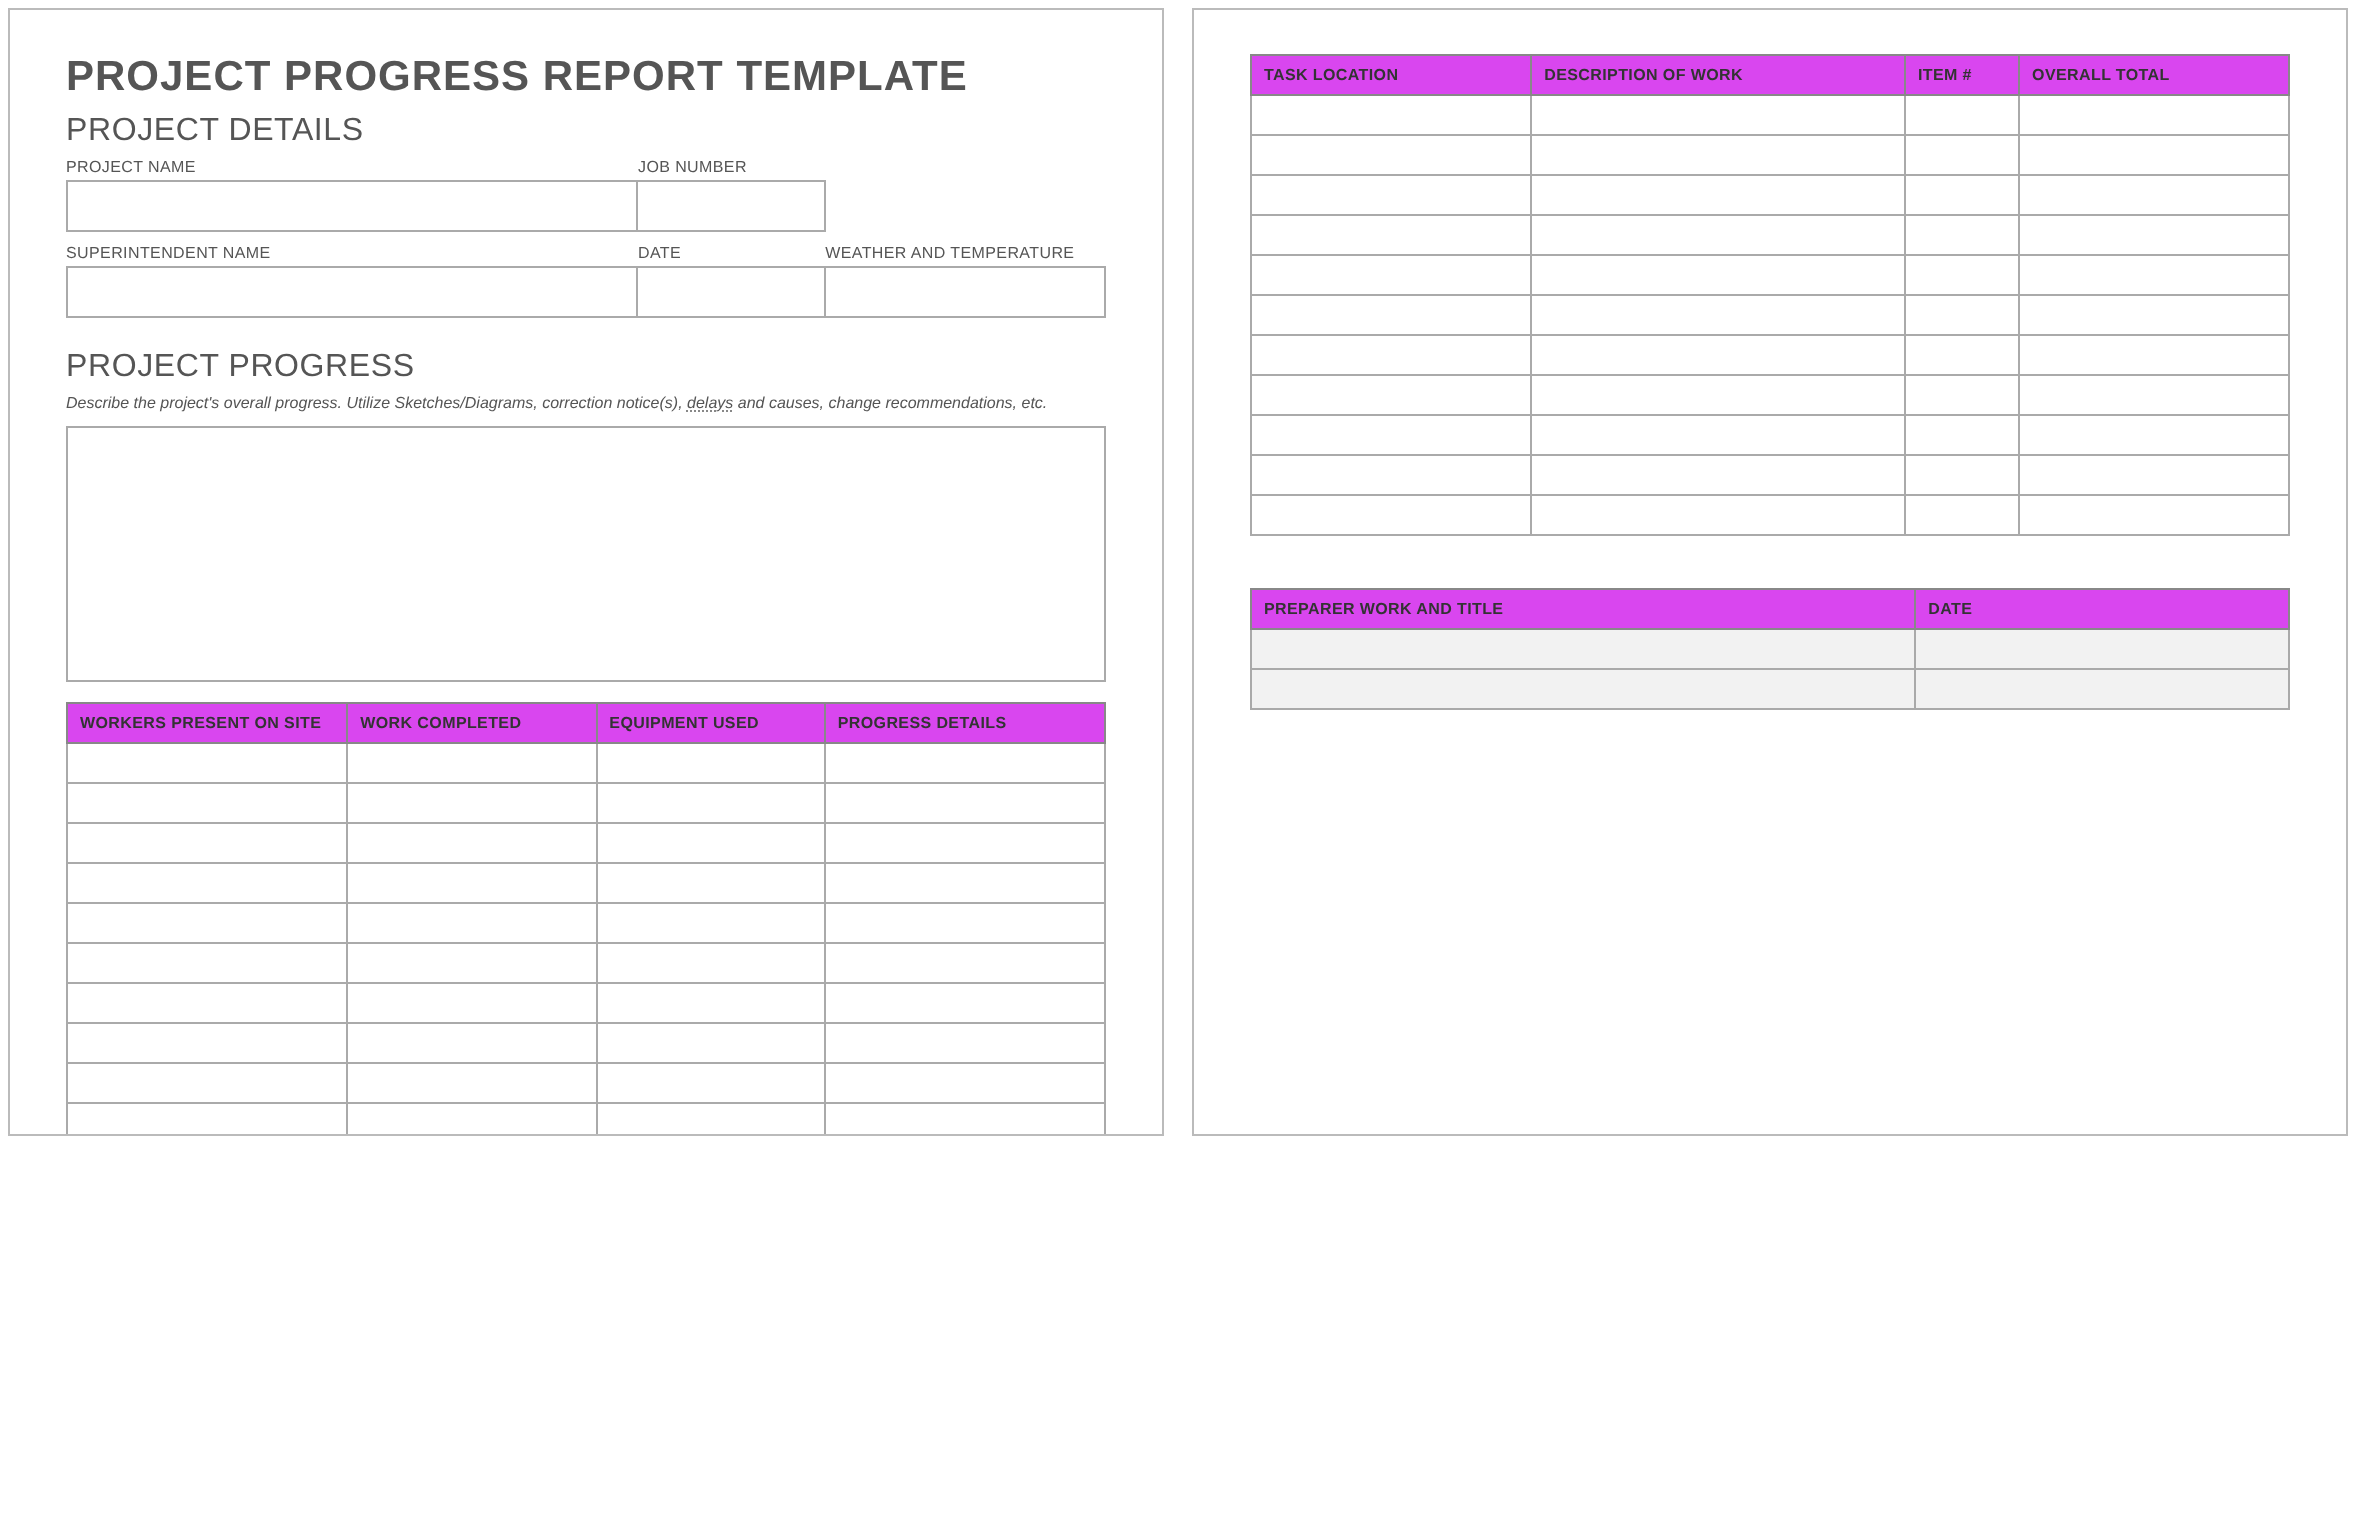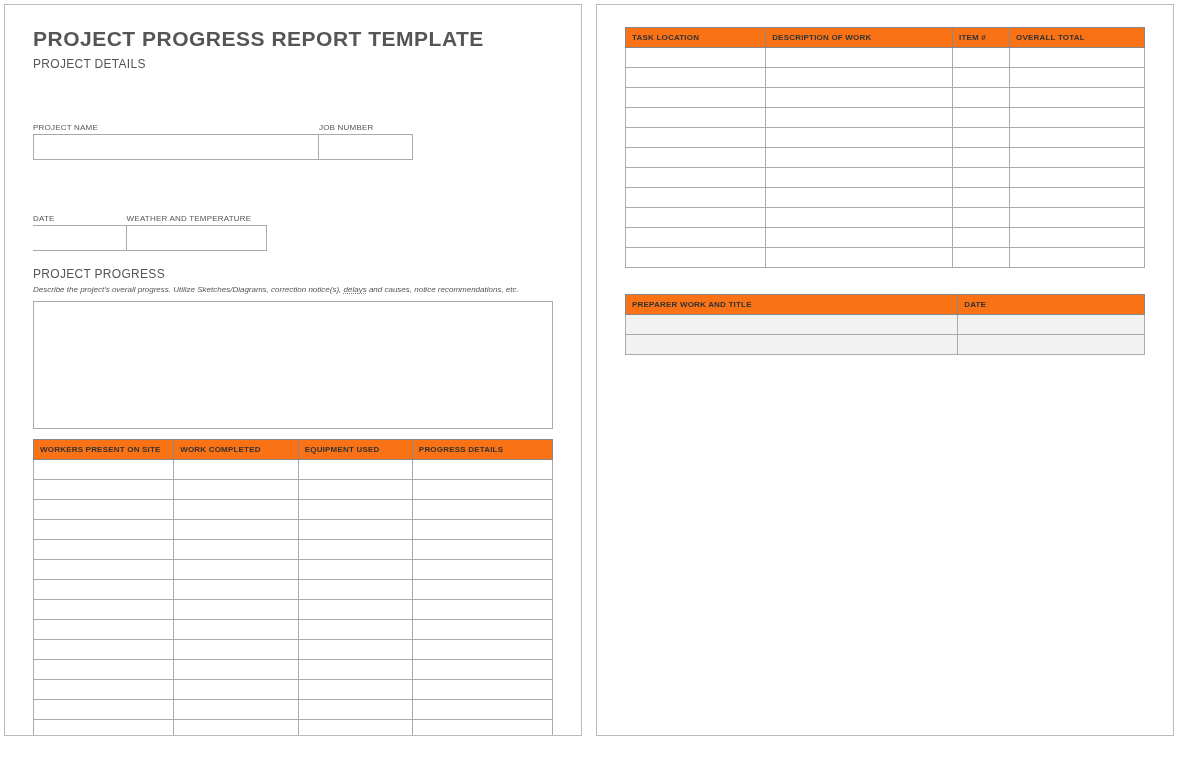--- a/index.html
+++ b/index.html
@@ -6,54 +6,53 @@
   body {
     margin: 0;
     padding: 4px;
     background: #ffffff;
     font-family: Arial, Helvetica, sans-serif;
     display: flex;
     gap: 14px;
   }
   .page {
     width: 578px;
-    height: 732px;
+    height: 564px;
     border: 1px solid #bbb;
     background: #fff;
     padding: 22px 28px;
     overflow: hidden;
   }
   .title {
     font-size: 21px;
     font-weight: bold;
     letter-spacing: 0.5px;
     color: #555;
     margin-bottom: 2px;
   }
   .section-heading {
-    font-size: 12px;
+    font-size: 16px;
     color: #555;
     letter-spacing: 0.3px;
     margin-top: 6px;
     margin-bottom: 4px;
   }
   .field-row {
     display: flex;
     width: 100%;
   }
   .field {
     display: flex;
     flex-direction: column;
   }
   .field-label {
     font-size: 8px;
     color: #555;
     padding-bottom: 2px;
     letter-spacing: 0.2px;
-    margin-top: 48px;
   }
   .field-input {
     border: 1px solid #aaa;
     height: 26px;
     background: #fff;
   }
   .field-input.borderless-left { border-left: none; }
   .instructions {
     font-size: 8px;
     font-style: italic;
@@ -67,21 +66,21 @@
     height: 128px;
     width: 100%;
     margin-bottom: 10px;
   }
   table {
     border-collapse: collapse;
     width: 100%;
     table-layout: fixed;
   }
   th {
-    background: #f97316;
+    background: #d946ef;
     border: 1px solid #888;
     font-size: 8px;
     text-align: left;
     padding: 5px 6px;
     color: #333;
     font-weight: bold;
     letter-spacing: 0.2px;
   }
   td {
     border: 1px solid #aaa;
@@ -107,36 +106,40 @@
     </div>
     <div class="field" style="flex:0 0 18%">
       <div class="field-label">JOB NUMBER</div>
       <div class="field-input borderless-left"></div>
     </div>
   </div>
 
   <div style="height:6px"></div>
 
   <div class="field-row">
+    <div class="field" style="flex:0 0 55%">
+      <div class="field-label">SUPERINTENDENT NAME</div>
+      <div class="field-input"></div>
+    </div>
     <div class="field" style="flex:0 0 18%">
       <div class="field-label">DATE</div>
       <div class="field-input borderless-left"></div>
     </div>
     <div class="field" style="flex:0 0 27%">
       <div class="field-label">WEATHER AND TEMPERATURE</div>
       <div class="field-input borderless-left"></div>
     </div>
   </div>
 
   <div style="height:10px"></div>
 
   <div class="section-heading">PROJECT PROGRESS</div>
 
   <div class="instructions">
-    <span>Describe the project's overall progress. Utilize Sketches/Diagrams, correction notice(s), </span><span class="underline-word">delays</span><span> and causes, notice recommendations, etc.</span>
+    <span>Describe the project's overall progress. Utilize Sketches/Diagrams, correction notice(s), </span><span class="underline-word">delays</span><span> and causes, change recommendations, etc.</span>
   </div>
 
   <div class="big-box"></div>
 
   <table>
     <colgroup>
       <col style="width:27%">
         <col style="width:24%">
         <col style="width:22%">
         <col style="width:27%">

